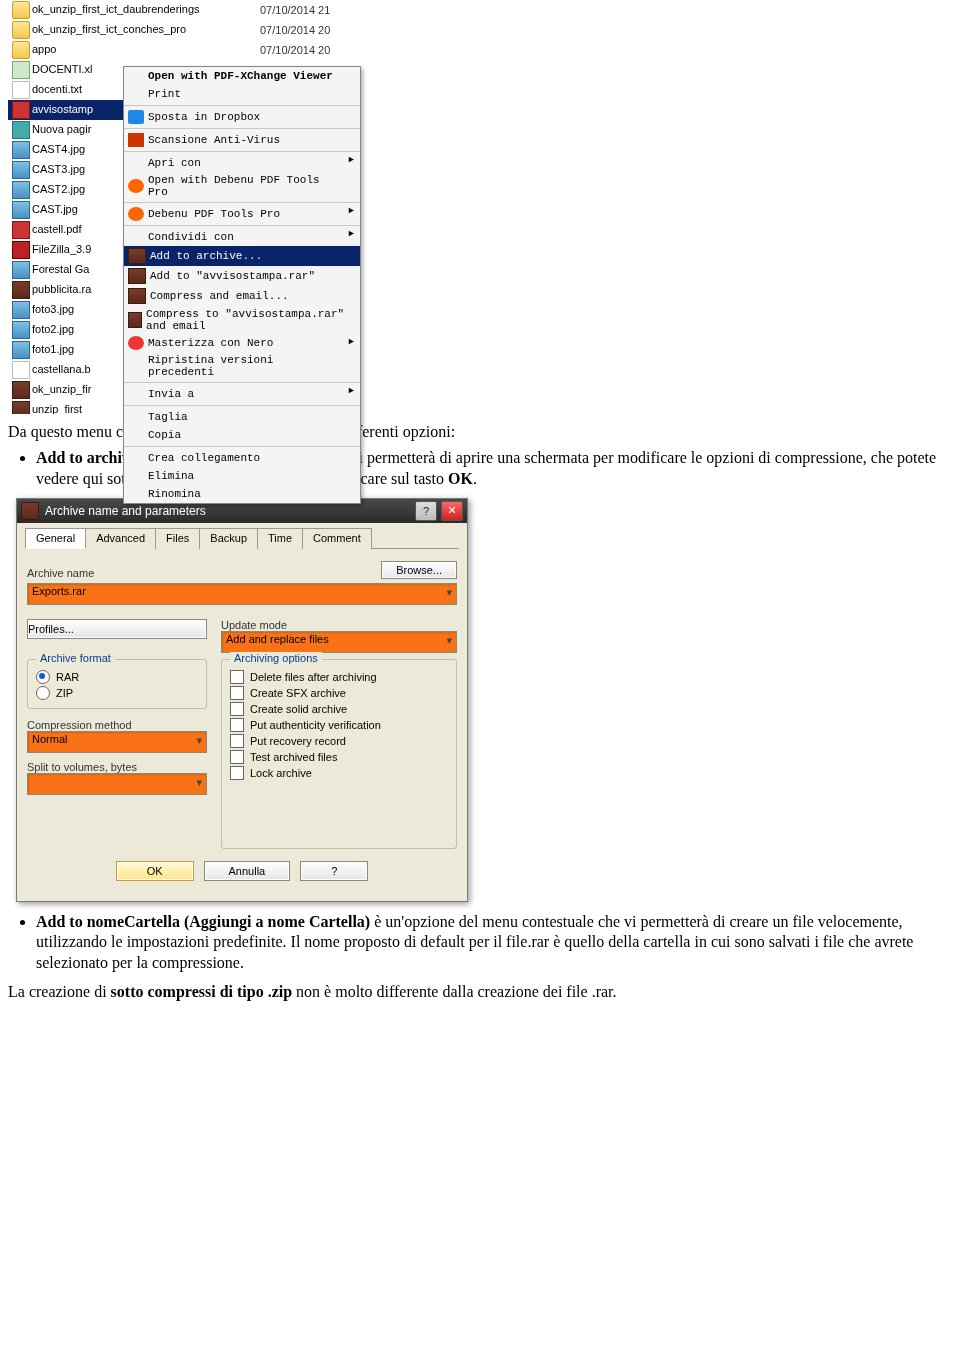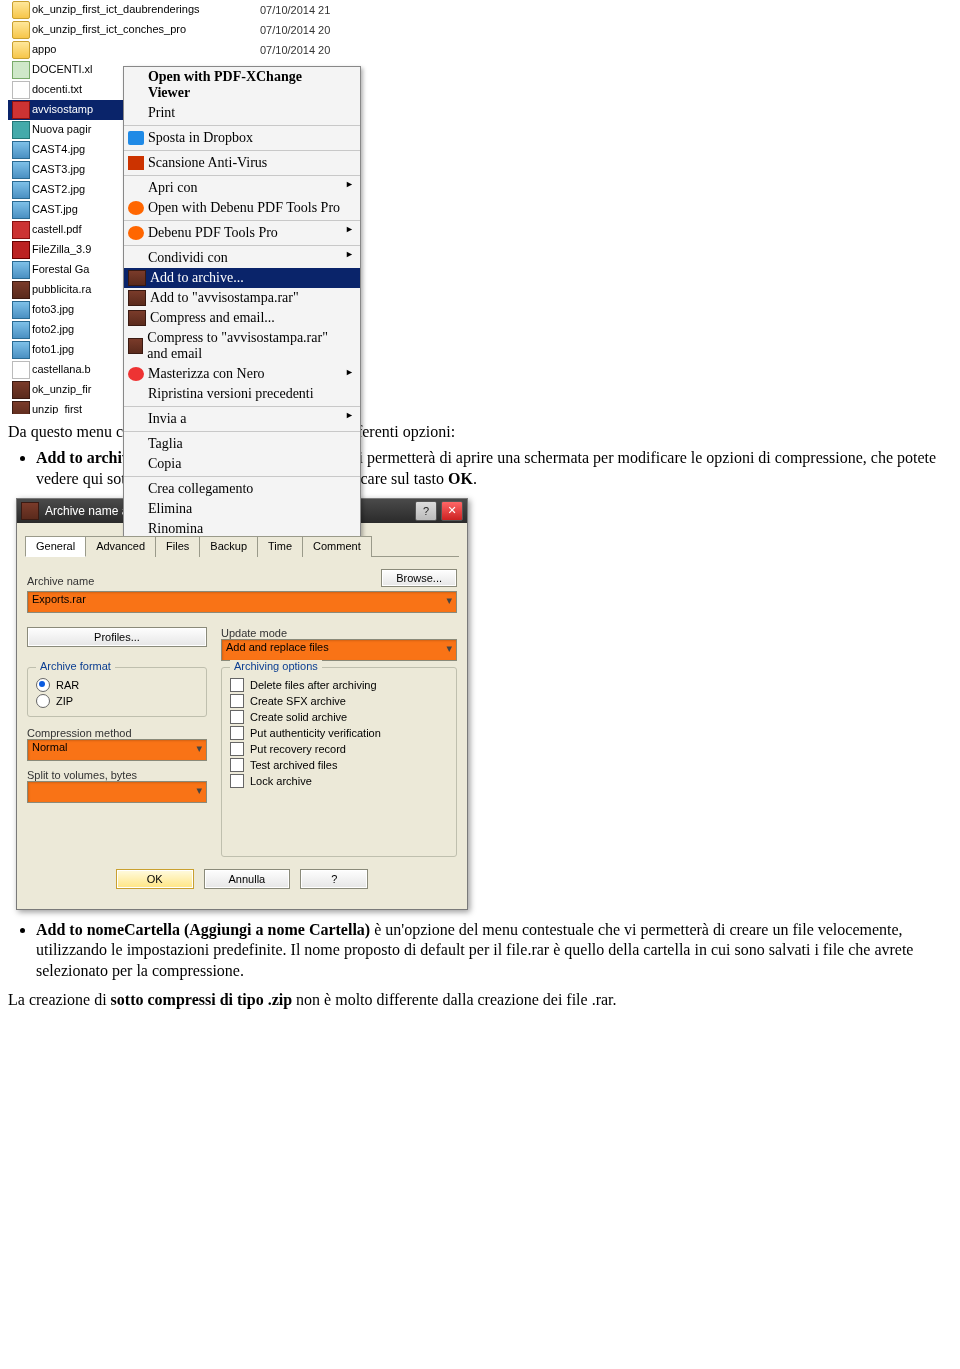--- a/index.html
+++ b/index.html
@@ -11,21 +11,21 @@
   .ico-folder{background:linear-gradient(#ffe79a,#f7c64a);border:1px solid #c9a030;border-radius:2px}
   .ico-xls{background:#cfe8c9;border:1px solid #7aab6a}
   .ico-txt{background:#fff;border:1px solid #bbb}
   .ico-pdf{background:#c33;border:1px solid #811}
   .ico-htm{background:#4aa;border:1px solid #277}
   .ico-jpg{background:linear-gradient(#7ec0e8,#4a90c2);border:1px solid #2a6a92}
   .ico-fz{background:#b22;border:1px solid #600}
   .ico-rar{background:linear-gradient(#7a3b2a,#5a2a1c);border:1px solid #3a1a12}
   .row-sel td{background:#0a246a;color:#fff}
   .ctx-host{position:relative}
-  .ctx{position:absolute;left:115px;top:66px;width:236px;background:#f4f4f4;border:1px solid #888;box-shadow:2px 2px 4px rgba(0,0,0,.3);font-family:Liberation Serif, serif;font-size:14px}
+  .ctx{position:absolute;left:115px;top:66px;width:236px;background:#f4f4f4;border:1px solid #888;box-shadow:2px 2px 4px rgba(0,0,0,.3);font-family:Liberation Mono, monospace;font-size:11px}
   .ctx .mi{display:flex;align-items:center;padding:2px 14px 2px 4px;gap:4px;position:relative}
   .ctx .mi.sep{border-top:1px solid #c8c8c8;margin-top:2px;padding-top:4px}
   .ctx .mi b{font-weight:bold}
   .ctx .mi.hi{background:#0a246a;color:#fff}
   .ctx .arw::after{content:"►";font-size:9px;position:absolute;right:6px;top:3px}
   .mi-ico{width:16px;height:14px;display:inline-block}
   .mi-drop{background:#1f8ae6;border-radius:2px}
   .mi-kas{background:#c30}
   .mi-deb{background:#f60;border-radius:50%}
   .mi-rarico{background:linear-gradient(#7a3b2a,#5a2a1c);border:1px solid #3a1a12}
@@ -35,21 +35,21 @@
   
   .doc p{margin:6px 0;line-height:1.25}
   .doc ul{margin:6px 0 8px 28px;padding:0}
   .doc li{margin:4px 0;line-height:1.3}
   
   .dlg{width:450px;font-family:Tahoma,Arial,sans-serif;font-size:11px;border:1px solid #7a7a7a;background:#ece9d8;margin:8px 0 10px 8px;box-shadow:2px 2px 6px rgba(0,0,0,.4)}
   .dlg-titlebar{height:24px;background:linear-gradient(#4a4a4a,#2a2a2a);color:#fff;display:flex;align-items:center;padding:0 4px;font-size:12px}
   .dlg-titlebar .ti{width:16px;height:16px;margin-right:6px}
   .tbtn{width:20px;height:18px;margin-left:4px;border:1px solid #555;background:linear-gradient(#f66,#c22);color:#fff;display:flex;align-items:center;justify-content:center;font-size:11px;border-radius:2px}
   .tbtn.help{background:linear-gradient(#ddd,#bbb);color:#222}
-  .dlg-body{padding:12px 8px 8px 8px}
+  .dlg-body{padding:4px 8px 8px 8px}
   .tabs{display:flex;border-bottom:1px solid #9a9a8a;margin-bottom:8px}
   .tab{padding:3px 10px 4px 10px;border:1px solid #9a9a8a;border-bottom:none;background:#ece9d8;margin-right:-1px;position:relative;top:1px}
   .tab.active{background:#fff;border-bottom:1px solid #fff;z-index:1}
   .panel{background:#ece9d8;padding:4px 2px 2px 2px}
   .lbl{color:#333}
   .btn{background:linear-gradient(#fefefe,#e6e6e6);border:1px solid #8a8a7a;border-radius:0;padding:2px 14px;box-shadow:inset 0 0 0 1px #fff}
   .txtbox{background:#f97316;border:1px solid #8a8a7a;height:18px;padding:1px 4px;box-shadow:inset 1px 1px 2px rgba(0,0,0,.15)}
   .combo{position:relative}
   .combo::after{content:"▾";position:absolute;right:4px;top:2px;color:#444}
   .grp{border:1px solid #bfbfae;border-radius:3px;padding:8px 8px 6px 8px;margin-top:6px;position:relative}
@@ -271,21 +271,21 @@
         </div>
         <div class="panel">
           <div style="display:flex;justify-content:space-between;align-items:flex-end">
             <span class="lbl">Archive name</span>
             <span class="btn">Browse...</span>
           </div>
           <div class="txtbox combo" style="margin-top:4px">Exports.rar</div>
 
           <div class="two-col" style="margin-top:14px">
             <div class="col-l">
-              <span class="btn" style="display:block;text-align:center;padding:3px 0">Profiles...</span>
+              <span class="btn" style="display:block;padding:3px 0">Profiles...</span>
             </div>
             <div class="col-r">
               <div class="lbl">Update mode</div>
               <div class="txtbox combo">Add and replace files</div>
             </div>
           </div>
 
           <div class="two-col">
             <div class="col-l">
               <div class="grp">

